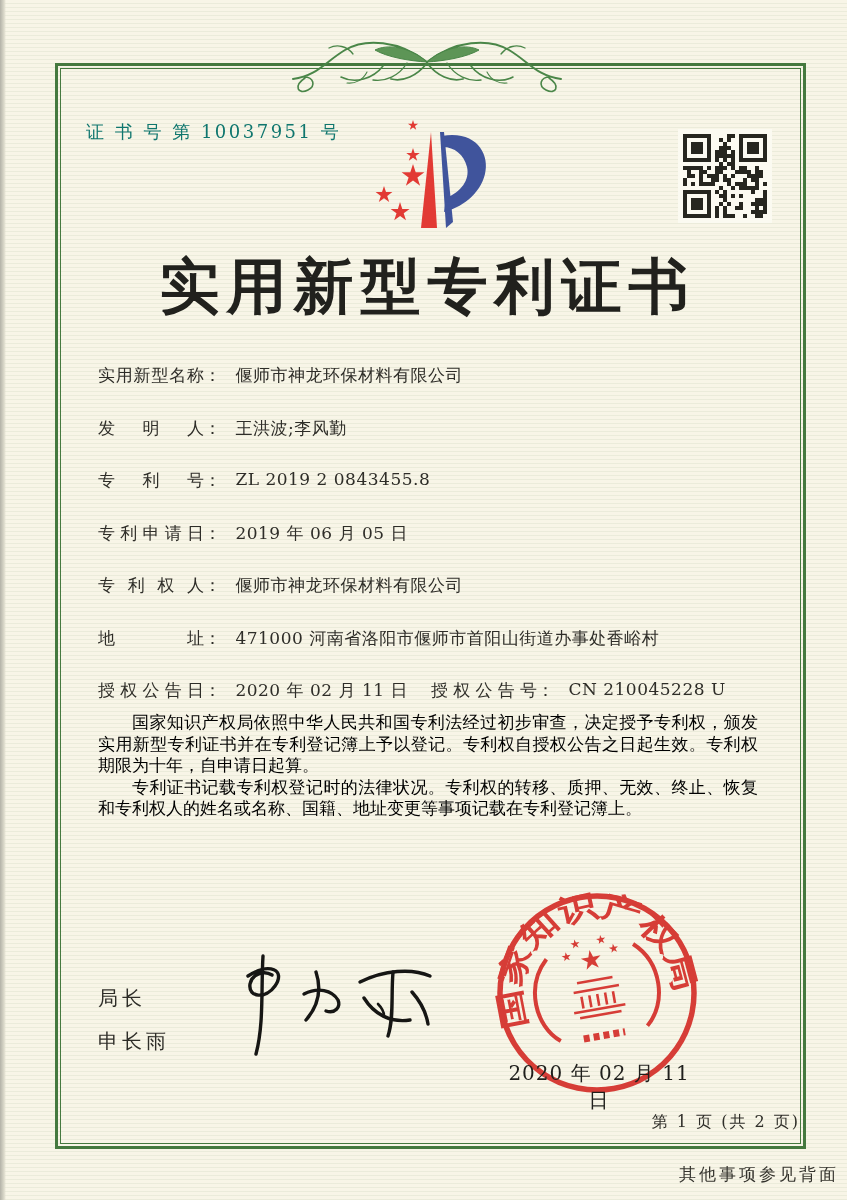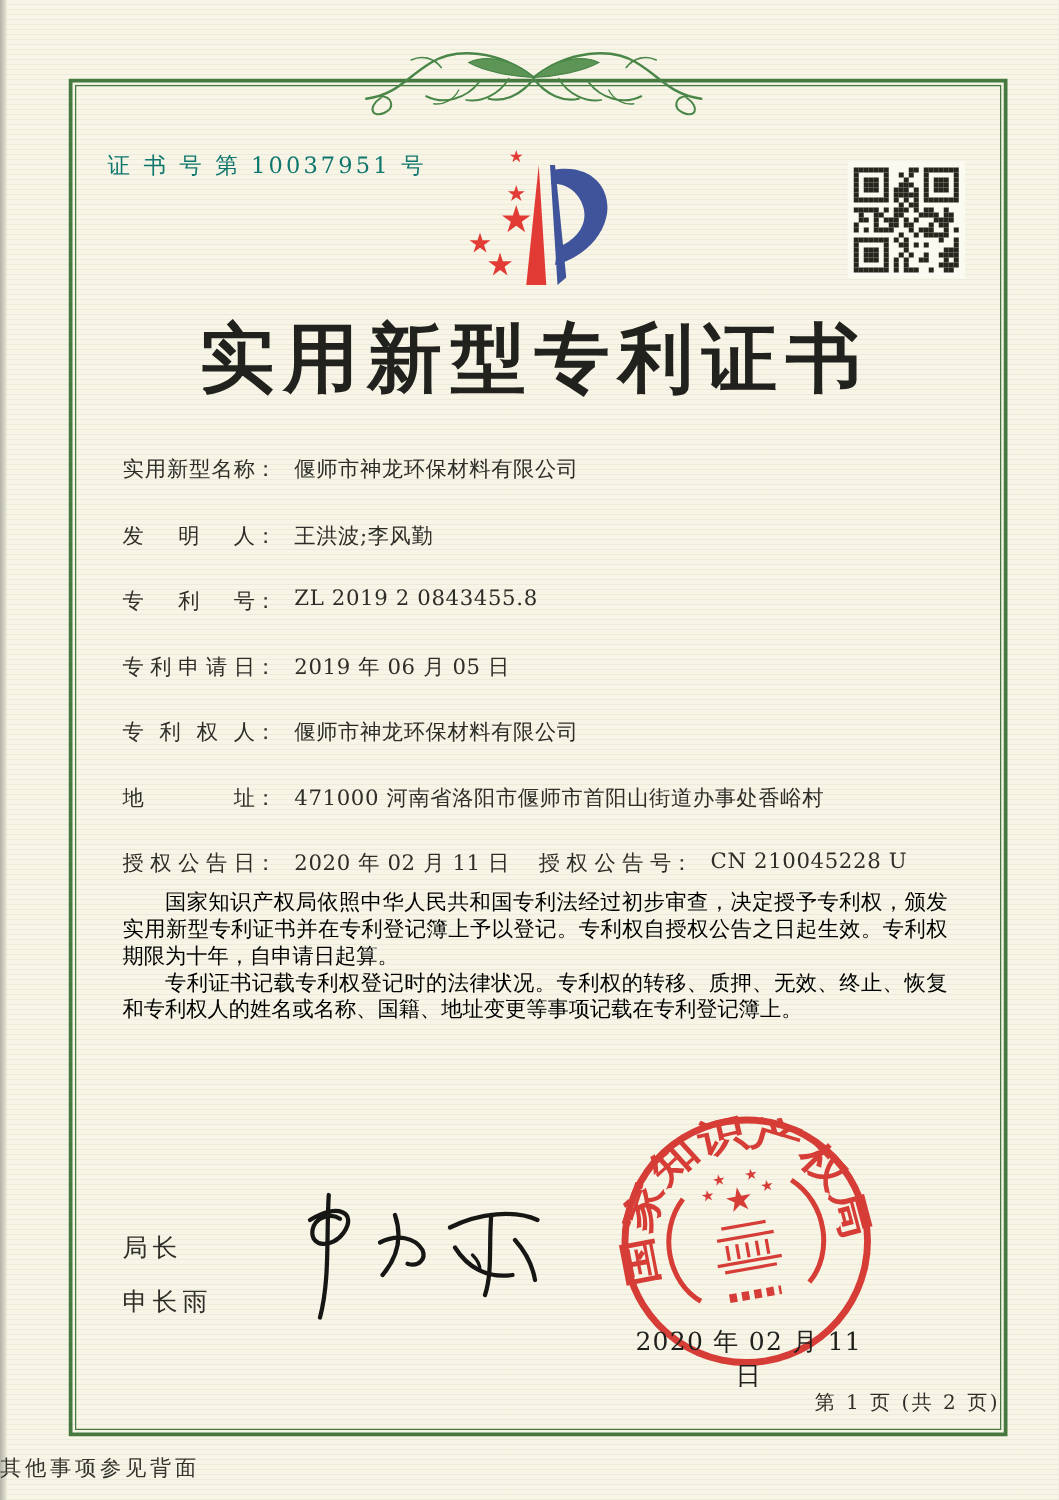--- a/index.html
+++ b/index.html
@@ -42,21 +42,21 @@
   .paras p{margin:0;text-indent:2em;}
   .officer-title{position:absolute;left:98px;top:985px;font-size:20px;letter-spacing:4px;}
   .officer-name{position:absolute;left:98px;top:1028px;font-size:20px;letter-spacing:4px;}
   .signature{position:absolute;left:212px;top:946px;width:238px;height:120px;}
   .seal{position:absolute;left:490px;top:886px;width:214px;height:214px;
     transform:rotate(-10deg);opacity:0.95;}
   .seal-date{position:absolute;left:497px;top:1060px;width:204px;text-align:center;
     font-size:20px;letter-spacing:1px;color:#1f1f1c;}
   .footer-page{position:absolute;left:55px;top:1112px;width:745px;text-align:right;
     font-size:16px;letter-spacing:2px;}
-  .back-note{position:absolute;left:0;top:1163px;width:839px;text-align:left;
+  .back-note{position:absolute;left:0;top:1163px;width:839px;text-align:right;
     font-size:17px;letter-spacing:3px;color:#34332d;}
 </style>
 </head>
 <body>
 
 <div class="page">
 
   <div class="scan-edge"></div>
 
   <div class="frame"></div>

